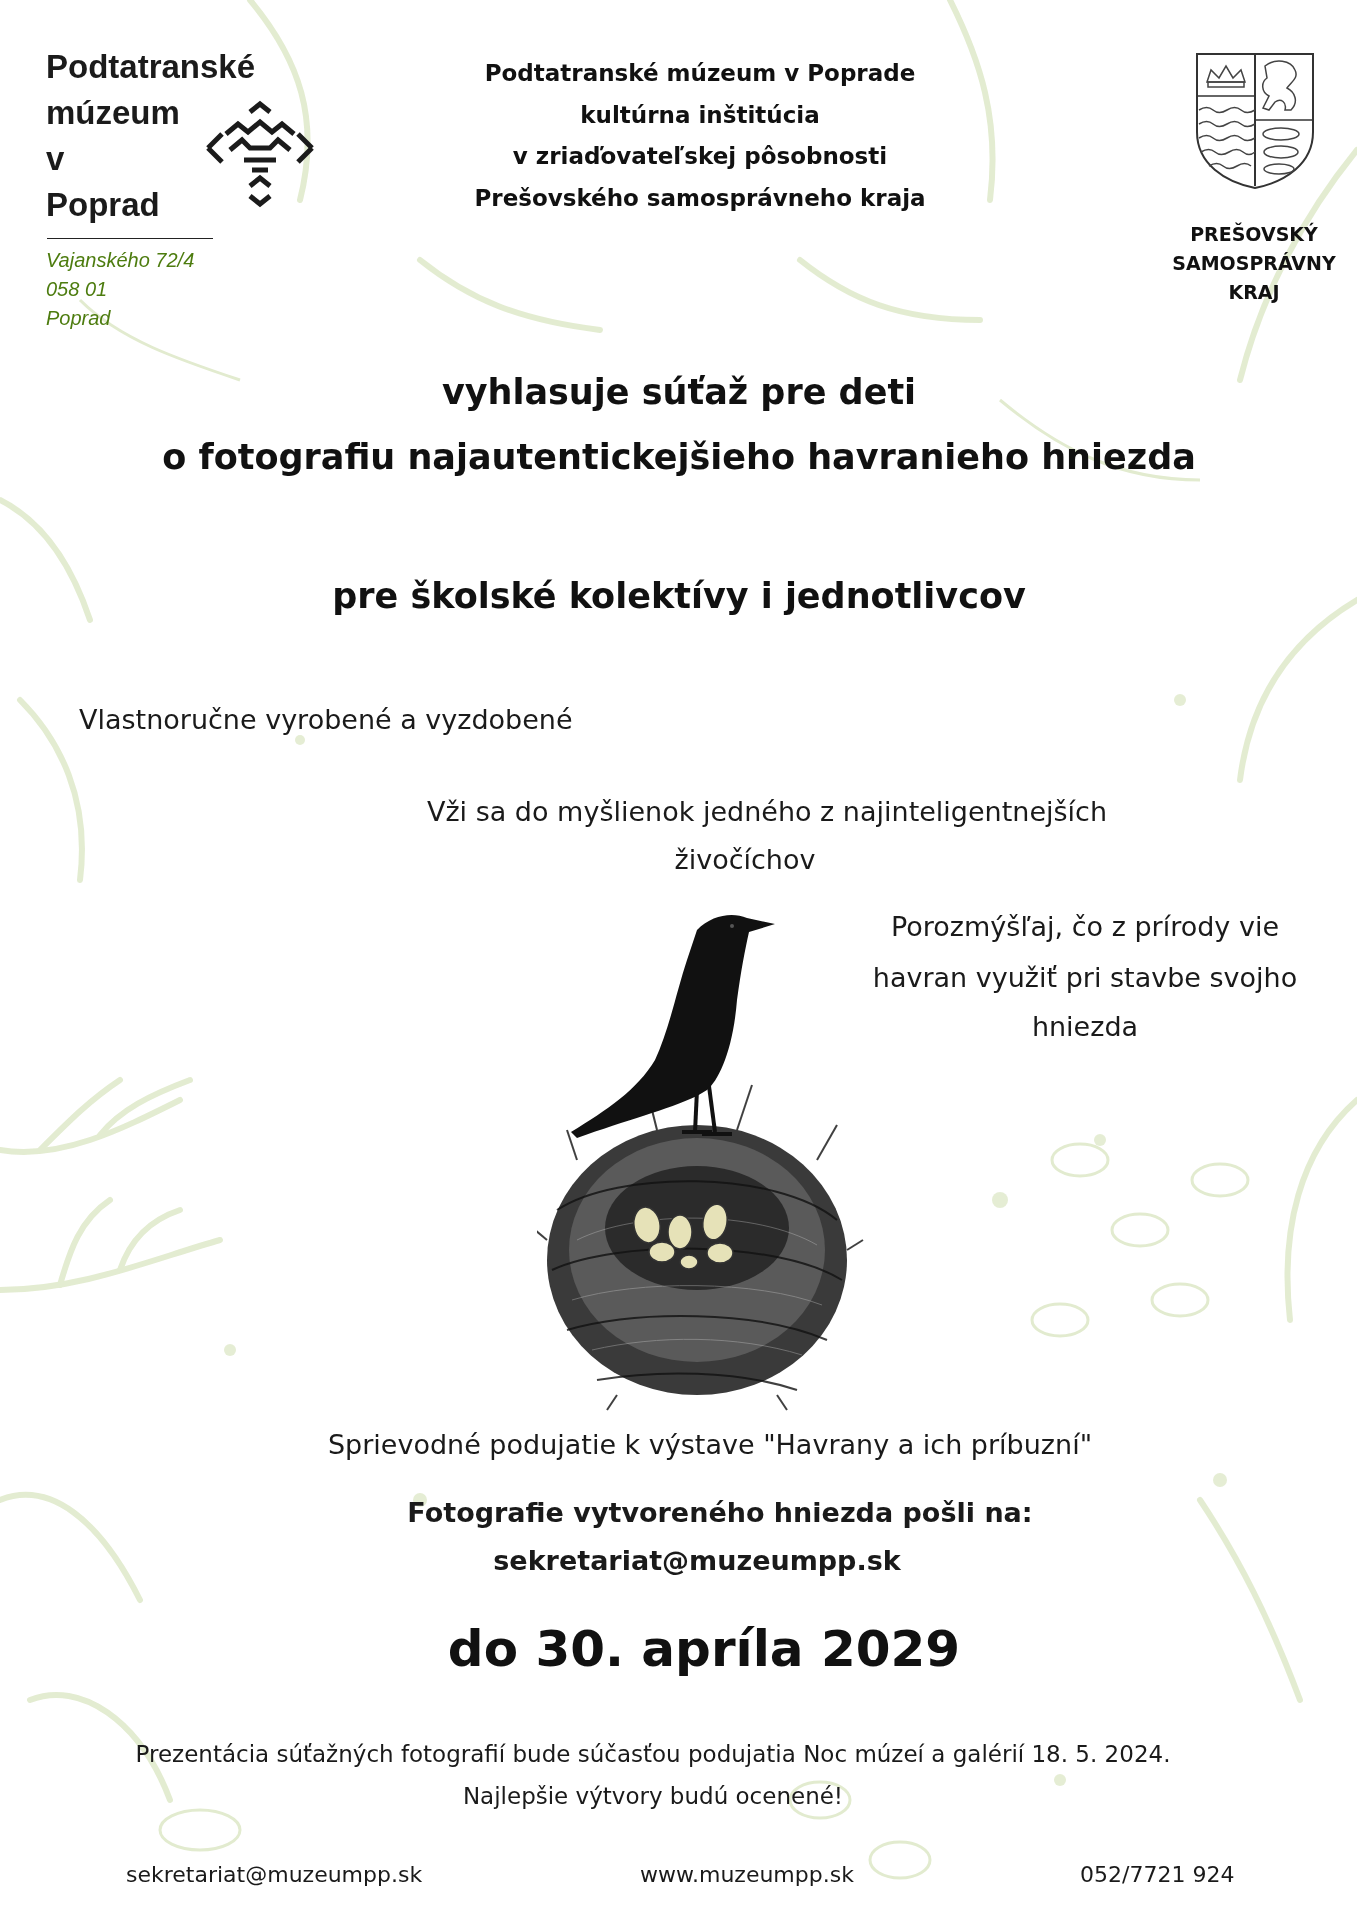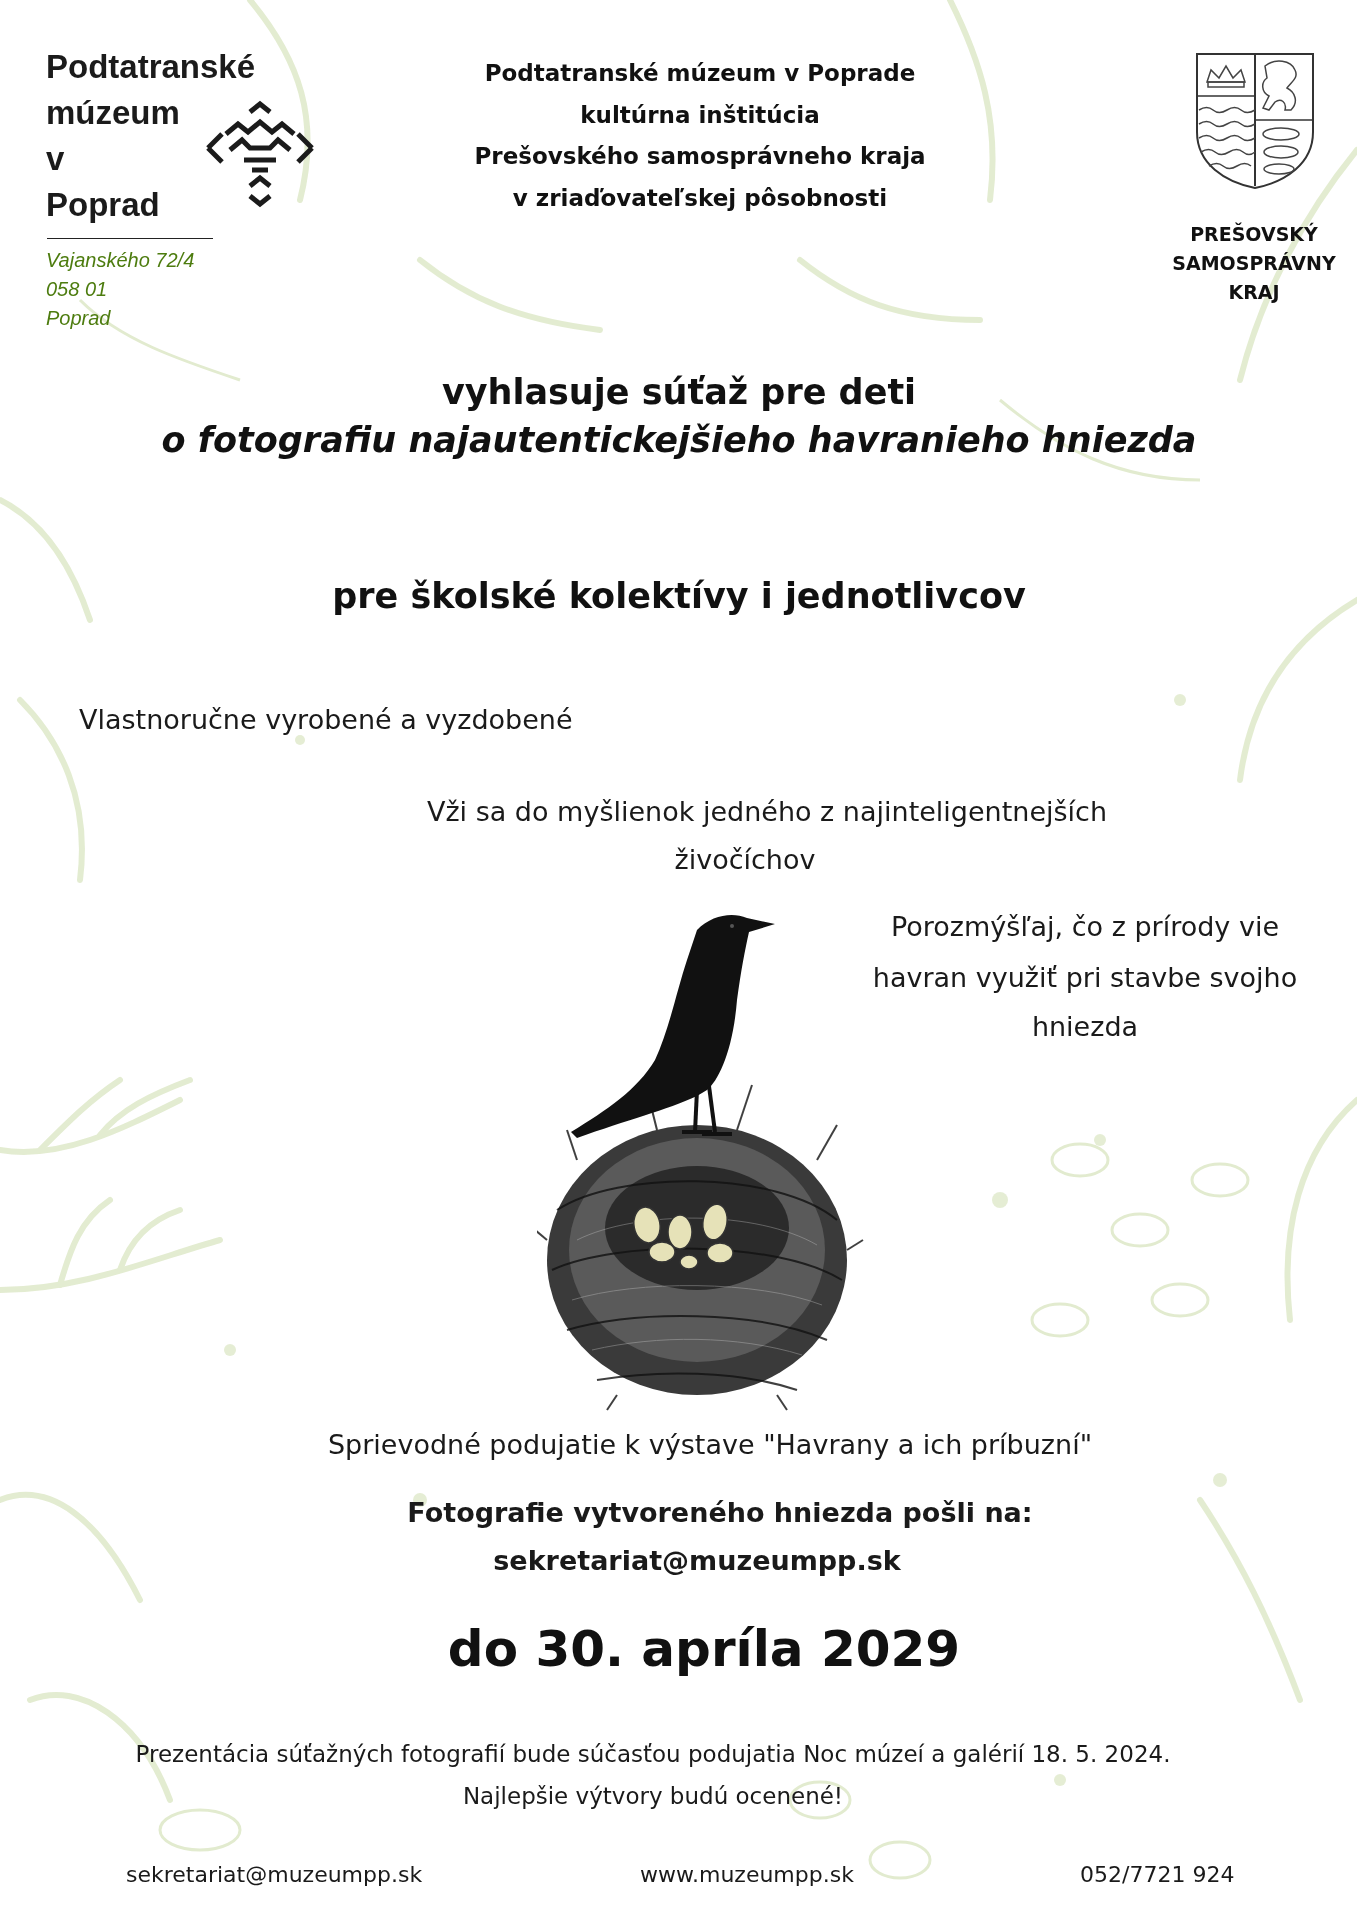--- a/index.html
+++ b/index.html
@@ -102,22 +102,22 @@
 
 <div class="abs address">
   <div>Vajanského 72/4</div>
   <div>058 01</div>
   <div>Poprad</div>
 </div>
 
 <div class="abs center header-center">
   <div>Podtatranské múzeum v Poprade</div>
   <div>kultúrna inštitúcia</div>
+  <div>v zriaďovateľskej pôsobnosti</div>
   <div>Prešovského samosprávneho kraja</div>
-  <div>v zriaďovateľskej pôsobnosti</div>
 </div>
 
 <svg class="abs" style="left:1195px; top:52px; width:120px; height:138px;" viewBox="0 0 120 138">
   <path d="M2 2 H118 V80 C118 112 90 130 60 136 C30 130 2 112 2 80 Z" fill="#fff" stroke="#333" stroke-width="2"></path>
   <line x1="60" y1="2" x2="60" y2="134" stroke="#333" stroke-width="2"></line>
   <line x1="2" y1="44" x2="60" y2="44" stroke="#333" stroke-width="1.5"></line>
   <line x1="60" y1="68" x2="118" y2="68" stroke="#333" stroke-width="1.5"></line>
 
   <path d="M12 30 L16 18 L24 26 L31 14 L38 26 L46 18 L50 30 Z" fill="none" stroke="#444" stroke-width="1.5"></path>
   <rect x="13" y="30" width="36" height="5" fill="none" stroke="#444" stroke-width="1.5"></rect>
@@ -139,21 +139,21 @@
   </g>
 </svg>
 
 <div class="abs center region-name">
   <div>PREŠOVSKÝ</div>
   <div>SAMOSPRÁVNY</div>
   <div>KRAJ</div>
 </div>
 
 <div class="abs center title" style="top:372px;">vyhlasuje súťaž pre deti</div>
-<div class="abs center title" style="top:420px;font-style:italic;">o fotografiu najautentickejšieho havranieho hniezda</div>
+<div class="abs center title" style="top:437px;">o fotografiu najautentickejšieho havranieho hniezda</div>
 <div class="abs center title" style="top:576px;">pre školské kolektívy i jednotlivcov</div>
 
 <div class="abs body-text" style="left:79px; top:704px; white-space:nowrap;">Vlastnoručne vyrobené a vyzdobené</div>
 
 <div class="abs center body-text" style="left:767px; top:796px;">Vži sa do myšlienok jedného z najinteligentnejších</div>
 <div class="abs center body-text" style="left:745px; top:844px;">živočíchov</div>
 
 <div class="abs center body-text" style="left:1085px; top:911px;">Porozmýšľaj, čo z prírody vie</div>
 <div class="abs center body-text" style="left:1085px; top:962px;">havran využiť pri stavbe svojho</div>
 <div class="abs center body-text" style="left:1085px; top:1011px;">hniezda</div>

